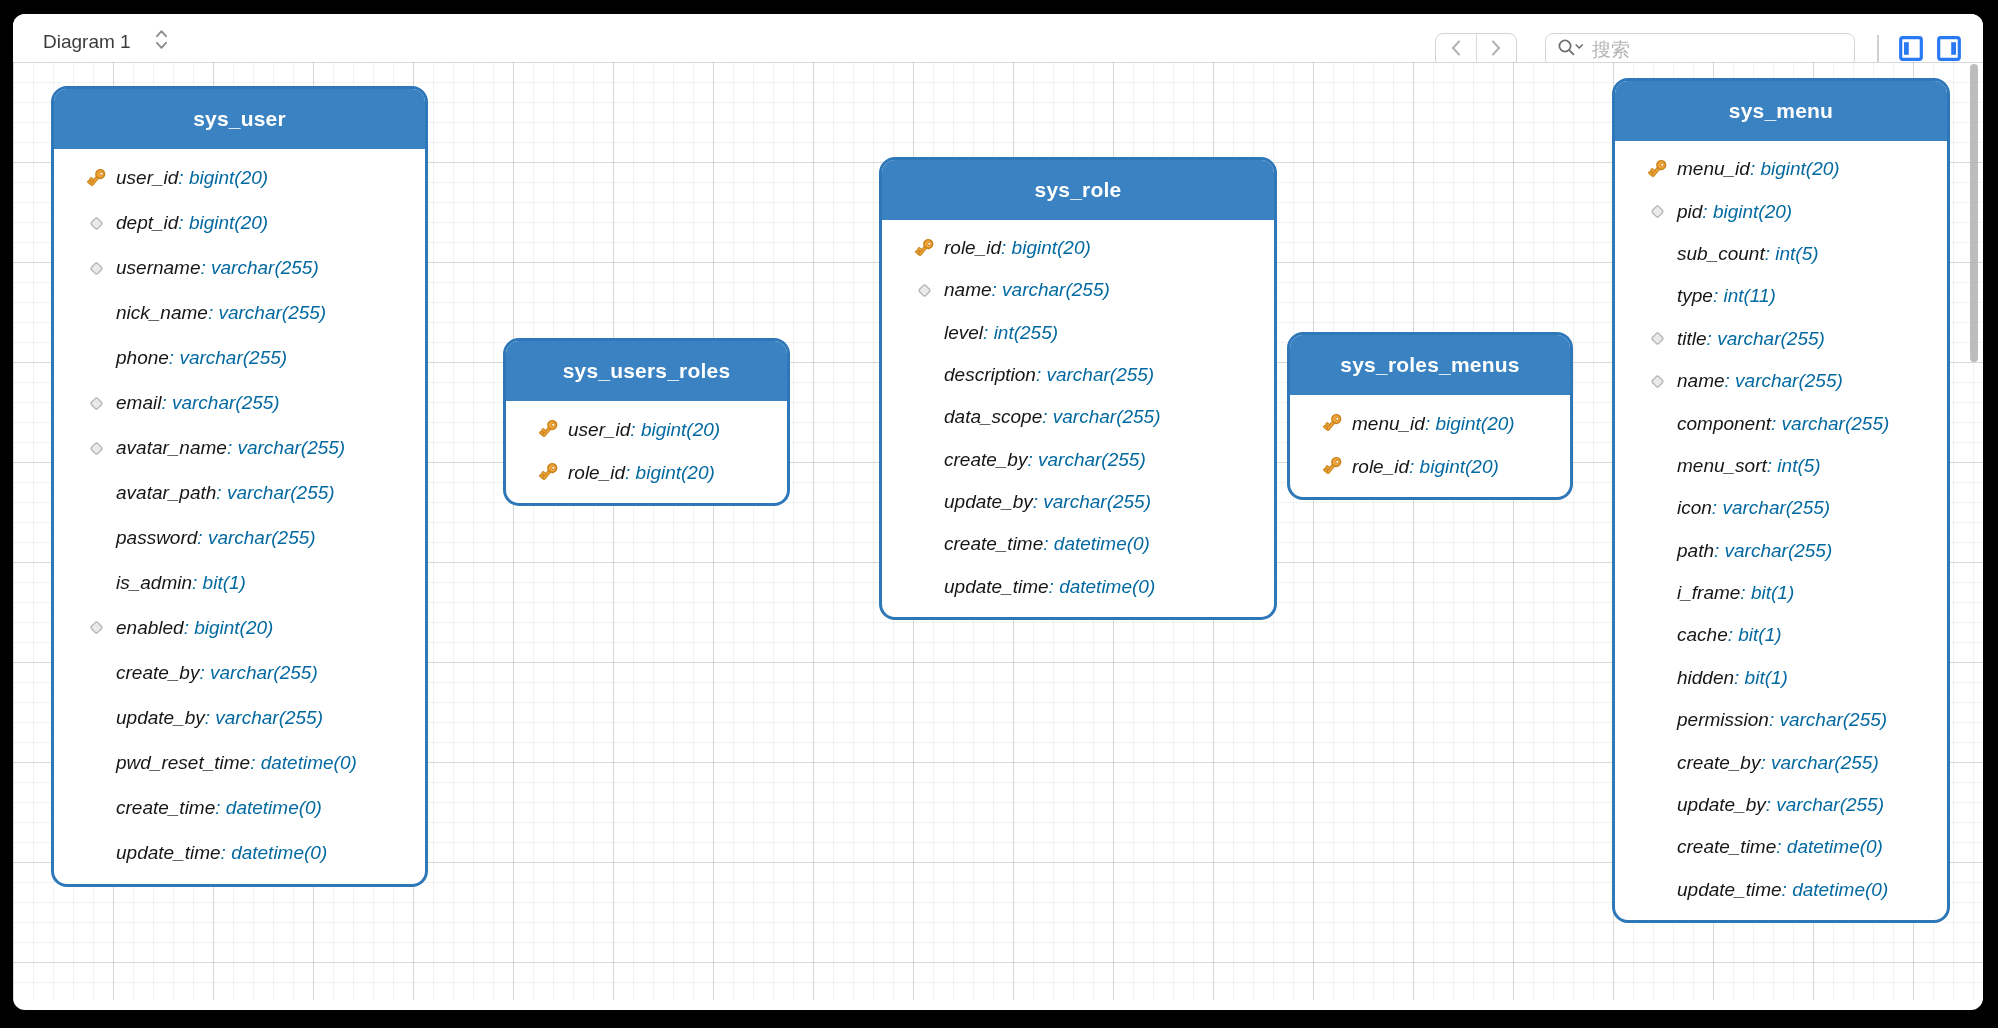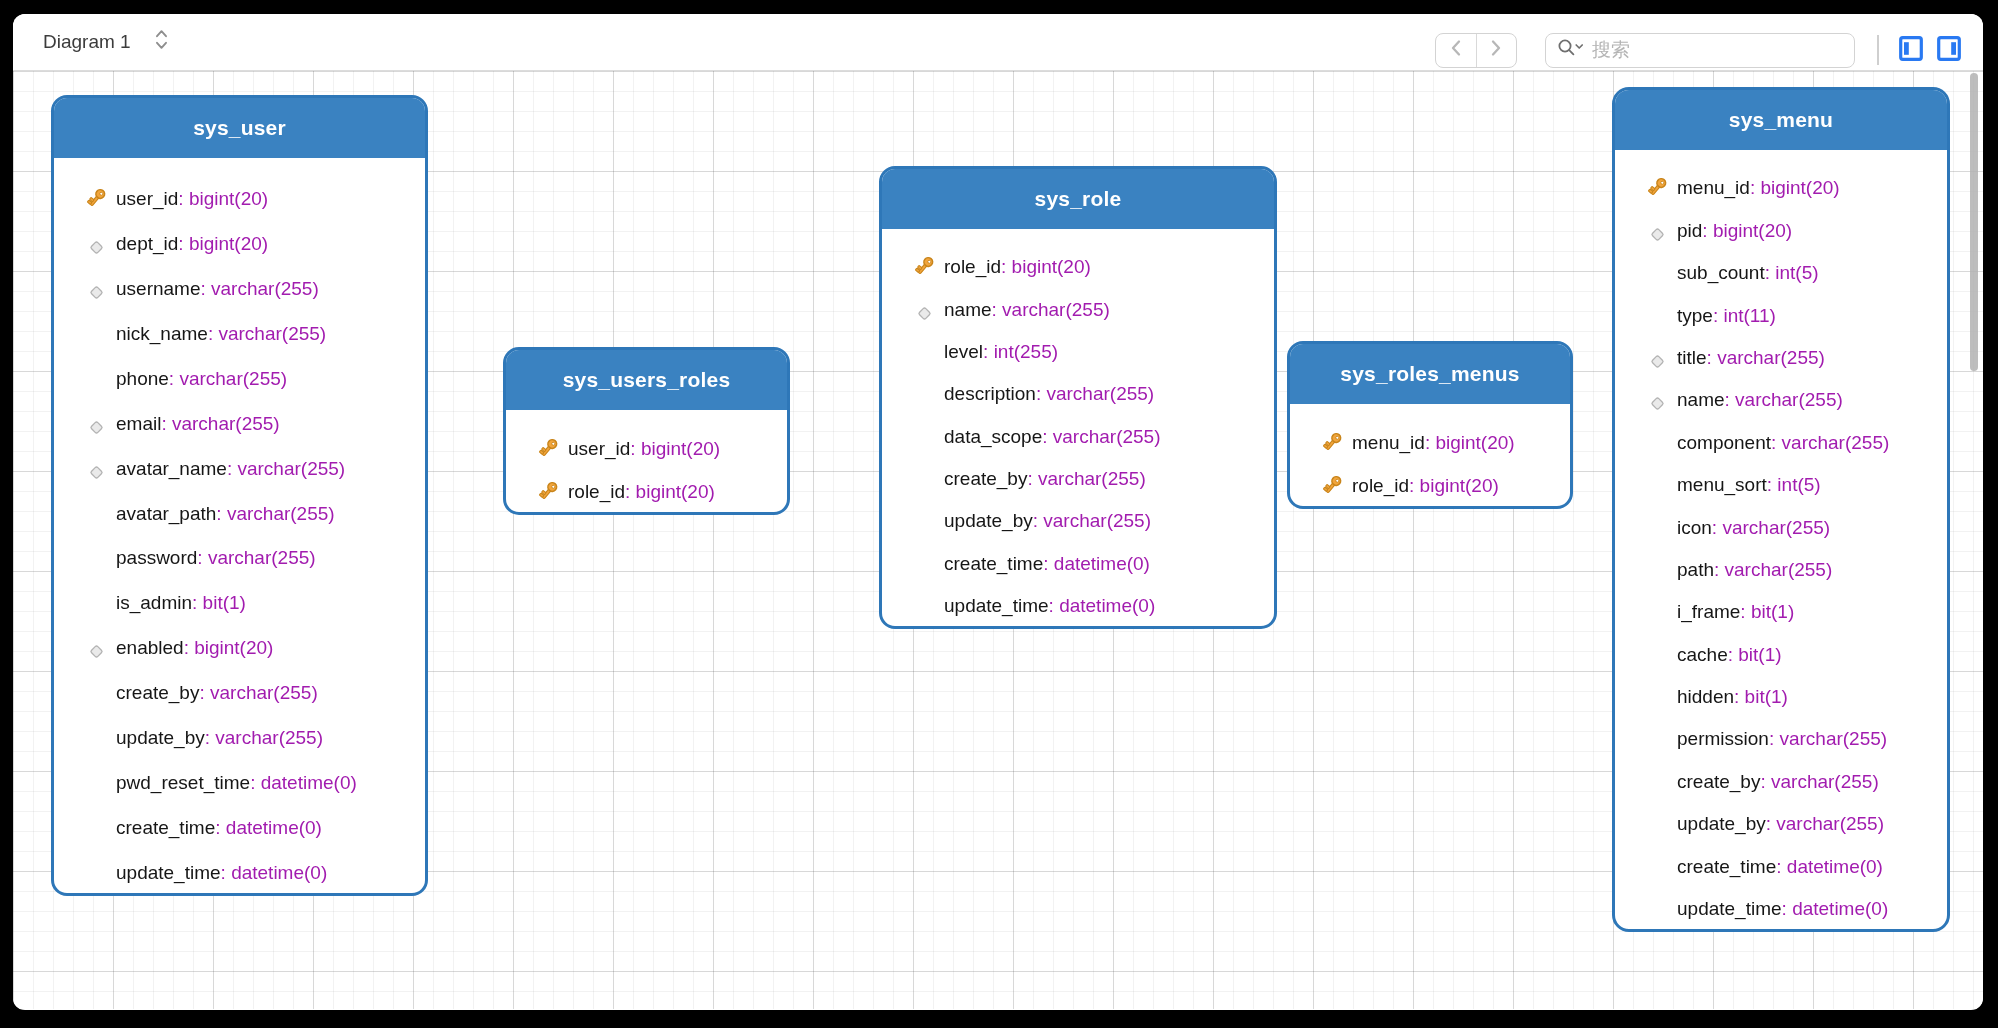--- a/index.html
+++ b/index.html
@@ -37,21 +37,21 @@
   .search-box input {
     border:none; outline:none; flex:1; font-size:19px; margin-left:8px;
     font-family:"Liberation Sans", sans-serif; color:#555; background:transparent;
   }
   .search-box input::placeholder { color:#b4b4b4; }
   .toolbar-divider { width:2px; height:30px; background:#cfcfcf; margin:0 20px 0 22px; }
   .panel-toggles { display:flex; align-items:center; gap:14px; }
 
   
   #canvas {
-    position:absolute; left:0; top:57px; width:1970px; height:938px;
+    position:absolute; left:0; top:48px; width:1970px; height:938px;
     background-color:#fff;
     background-image:
       linear-gradient(to right,  rgba(0,0,0,0.105) 1px, transparent 1px),
       linear-gradient(to bottom, rgba(0,0,0,0.105) 1px, transparent 1px),
       linear-gradient(to right,  rgba(0,0,0,0.05) 1px, transparent 1px),
       linear-gradient(to bottom, rgba(0,0,0,0.05) 1px, transparent 1px);
     background-size:100px 100px, 100px 100px, 20px 20px, 20px 20px;
   }
   #v-scrollbar {
     position:absolute; right:5px; top:2px; width:8px; height:298px;
@@ -63,24 +63,24 @@
     position:absolute; background:#fff;
     border:3px solid #2e77b8; border-radius:16px;
     display:flex; flex-direction:column; overflow:hidden;
   }
   .t-header {
     background:#3a82c1; color:#fff; font-weight:bold; font-size:21px;
     height:60px; flex:0 0 60px; display:flex; align-items:center; justify-content:center;
     letter-spacing:.2px;
   }
   .t-body { flex:1; display:flex; flex-direction:column; padding:7px 10px 9px 30px; }
-  .t-row { flex:1; display:flex; align-items:flex-end; min-height:0; }
+  .t-row { flex:1; display:flex; align-items:center; min-height:0;font-style:italic; }
   .t-icon { width:24px; flex:0 0 24px; display:flex; align-items:center; justify-content:center; margin-right:8px; }
   .t-name { color:#161616; font-size:19px; font-weight:500; white-space:nowrap; }
-  .t-type { color:#a21caf; font-size:19px; white-space:nowrap; }
+  .t-type { color:#0369a1; font-size:19px; white-space:nowrap; }
 </style>
 </head>
 <body>
 
 <div id="window">
 
   <div id="toolbar">
     <div class="diagram-select">
       <span>Diagram 1</span>
       <span>
@@ -391,21 +391,21 @@
                   <circle cx="12" cy="5.9" r="4.5" fill="#f2a53c" stroke="#c9851b" stroke-width="1.7"></circle>
                   <circle cx="12.6" cy="5" r="1.55" fill="#ffffff" stroke="#c9851b" stroke-width="0.9"></circle>
                 </g>
               </svg>
             </span>
             <span class="t-name">role_id</span>
             <span class="t-type">: bigint(20)</span>
           </div>
         </div>
       </div>
-      <div class="db-table" style="left: 1599px; top: 16px; width: 338px; height: 845px; border-radius: 17px;">
+      <div class="db-table" style="left: 1599px; top: 16px; width: 338px; height: 845px;">
         <div class="t-header">
           <span>sys_menu</span>
         </div>
         <div class="t-body">
           <div class="t-row">
             <span class="t-icon">
               <svg width="23" height="23" viewBox="0 0 24 24">
                 <g transform="rotate(40 12 12)">
                   <rect x="10.45" y="9" width="3.1" height="11.8" rx="1.3" fill="#f2a53c" stroke="#c9851b" stroke-width="1.1"></rect>
                   <rect x="6.9" y="14.7" width="4.2" height="2.6" rx="0.8" fill="#f2a53c" stroke="#c9851b" stroke-width="1.1"></rect>

